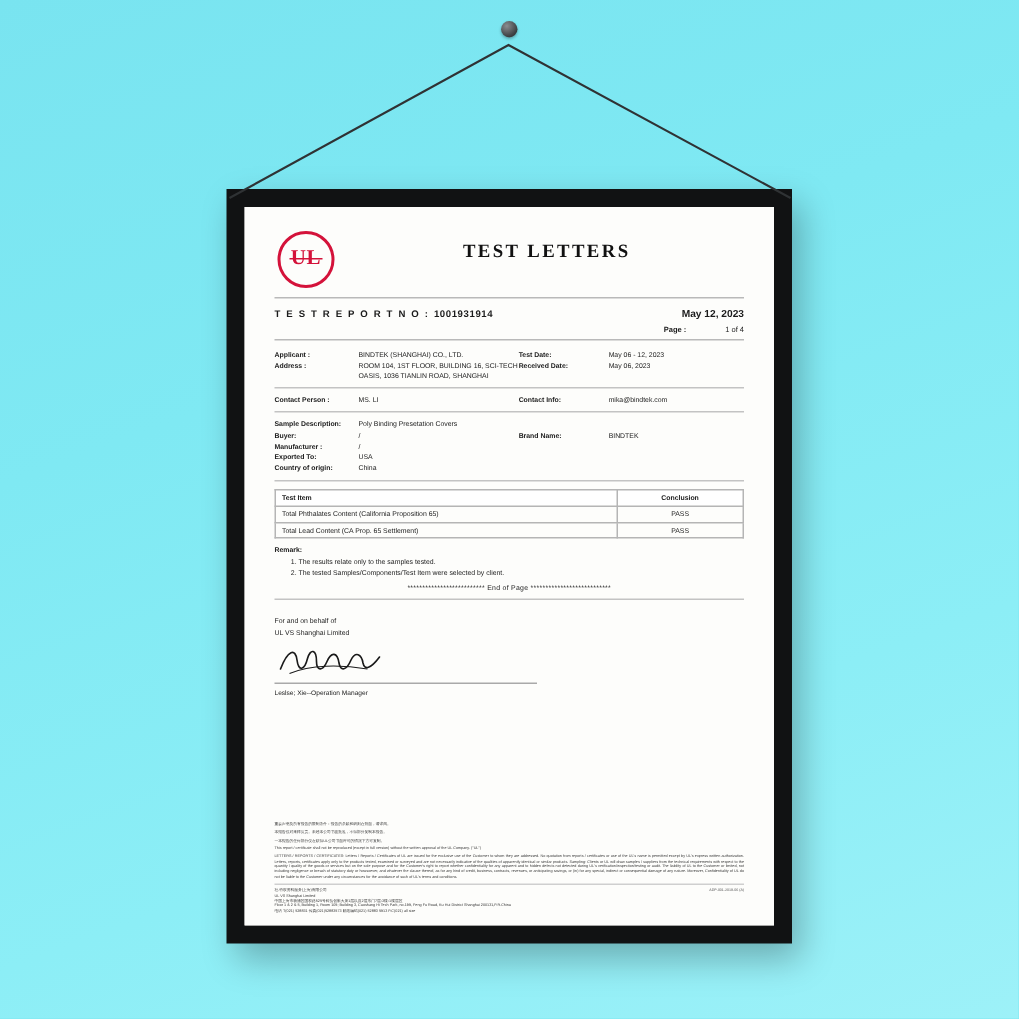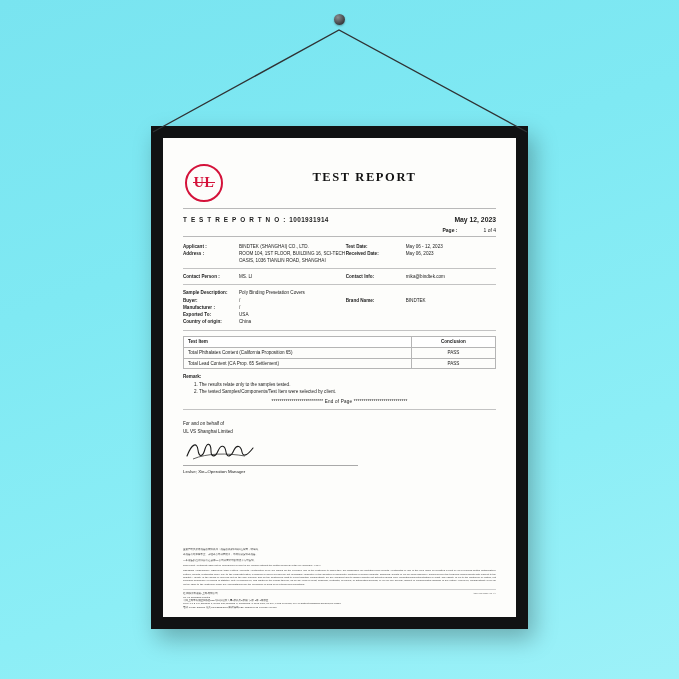--- a/index.html
+++ b/index.html
@@ -35,21 +35,21 @@
   .mat{
     width:100%;height:100%;
     background:#ffffff;
     position:relative;
     overflow:hidden;
   }
   
   .page{
     position:absolute;left:0;top:0;right:0;bottom:0;
     background:#fdfdfb;
-    padding:24px 20px 8px 20px;
+    padding:14px 20px 8px 20px;
     box-sizing:border-box;
     color:#1b1b1b;
   }
   .doc-head{
     display:flex;align-items:flex-start;gap:10px;
     border-bottom:1px solid #b9b9b9;
     padding-bottom:6px;
   }
   .ul-logo{
     width:34px;height:34px;border-radius:50%;
@@ -140,21 +140,21 @@
 <div class="frame">
   <div class="mat">
     <div class="page">
 
       <div class="doc-head">
         <div class="ul-logo">
           <div class="ul-bar"></div>
           <div class="ul-txt">UL</div>
         </div>
         <div class="title-wrap">
-          <div class="doc-title">TEST  REPORT</div>
+          <div class="doc-title">TEST  LETTERS</div>
         </div>
       </div>
 
       <div class="rpt-row">
         <div class="rpt-no">
           <span>T E S T   R E P O R T   N O :</span>
           <span class="val">1001931914</span>
         </div>
         <div class="rpt-date">May 12, 2023</div>
       </div>

